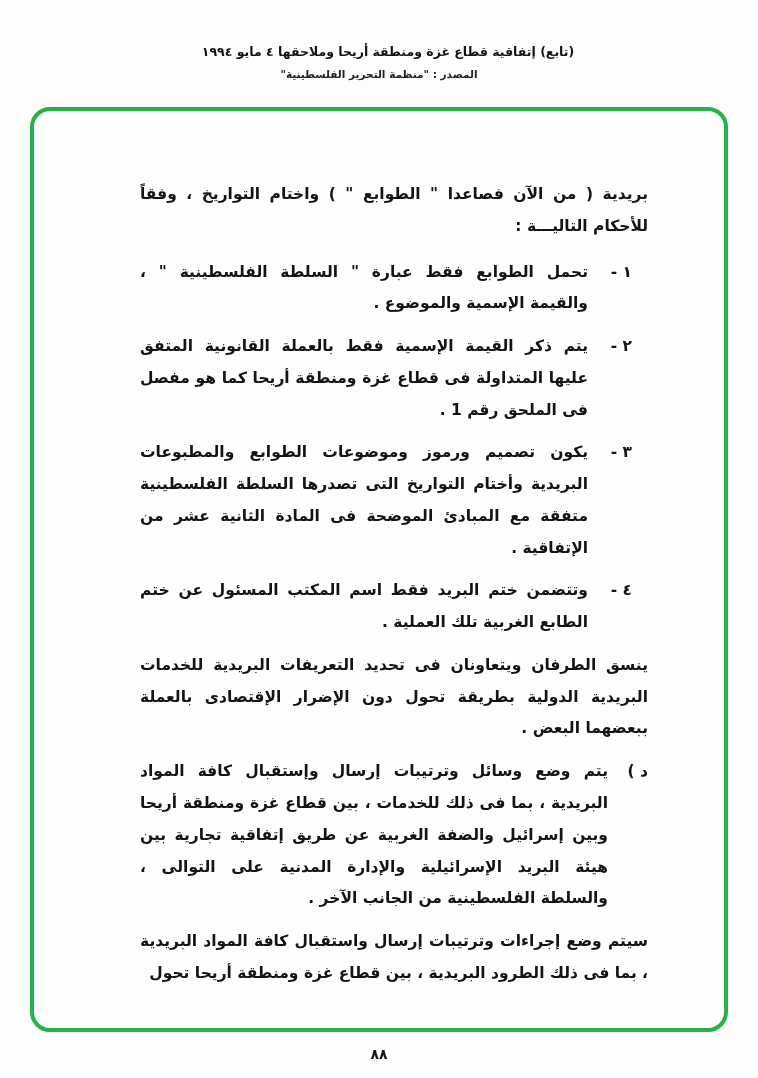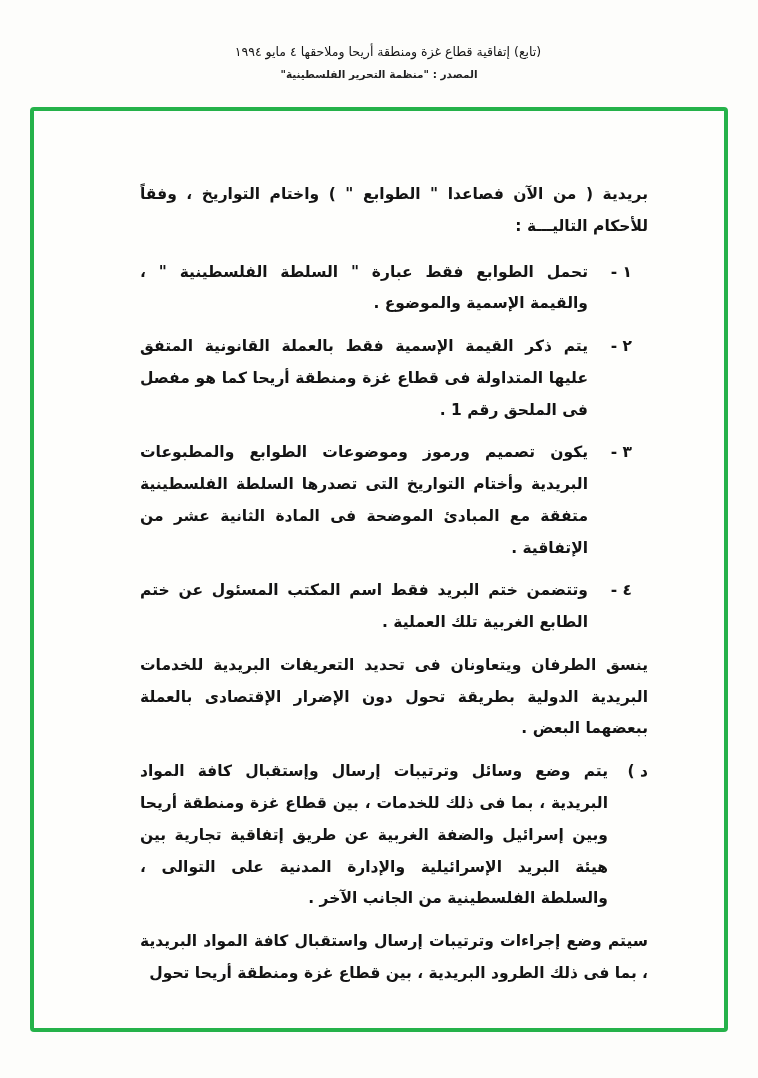--- a/index.html
+++ b/index.html
@@ -13,36 +13,36 @@
     color: #141414;
   }
   .header {
     position: absolute;
     top: 44px; left: 0; right: 0;
     text-align: center;
     direction: rtl;
   }
   .header-line1 {
     font-size: 12.5px;
-    font-weight: normal;
+    font-weight: bold;
     letter-spacing: 0.3px;
     padding-left: 18px;
   }
   .header-line2 {
     font-size: 10.5px;
     font-weight: bold;
     margin-top: 9px;
     color: #222;
   }
   .green-box {
     position: absolute;
     top: 107px; left: 30px;
     width: 698px; height: 925px;
     border: 4px solid #25b24a;
-    border-radius: 4px;
+    border-radius: 20px;
     background: #fefefc;
   }
   .content {
     direction: rtl;
     padding: 68px 76px 0 106px;
     font-size: 15.5px;
     font-weight: bold;
     line-height: 2.05;
     text-align: justify;
   }
@@ -113,14 +113,17 @@
         <span class="text">يتم وضع وسائل وترتيبات إرسال وإستقبال كافة المواد البريدية ، بما فى ذلك للخدمات ، بين قطاع غزة ومنطقة أريحا وبين إسرائيل والضفة الغربية عن طريق إتفاقية تجارية بين هيئة البريد الإسرائيلية والإدارة المدنية على التوالى ، والسلطة الفلسطينية من الجانب الآخر .</span>
       </div>
 
       <div class="item lettered">
         <span class="text">سيتم وضع إجراءات وترتيبات إرسال واستقبال كافة المواد البريدية ، بما فى ذلك الطرود البريدية ، بين قطاع غزة ومنطقة أريحا تحول</span>
       </div>
 
     </div>
   </div>
 
+  <div class="footer">
+    <span>٨٨</span>
+  </div>
 
 </div>
 
 </body></html>

